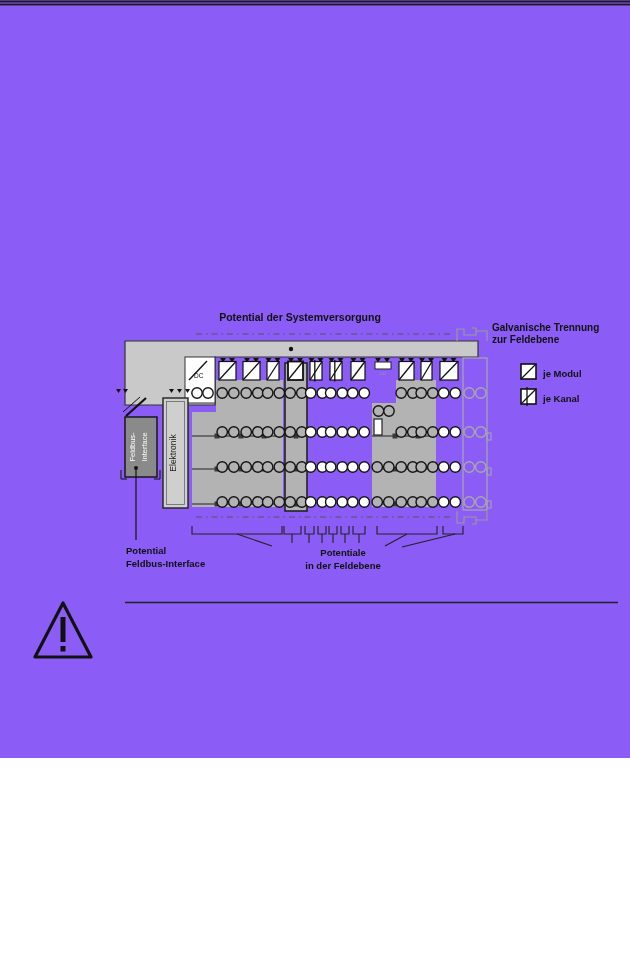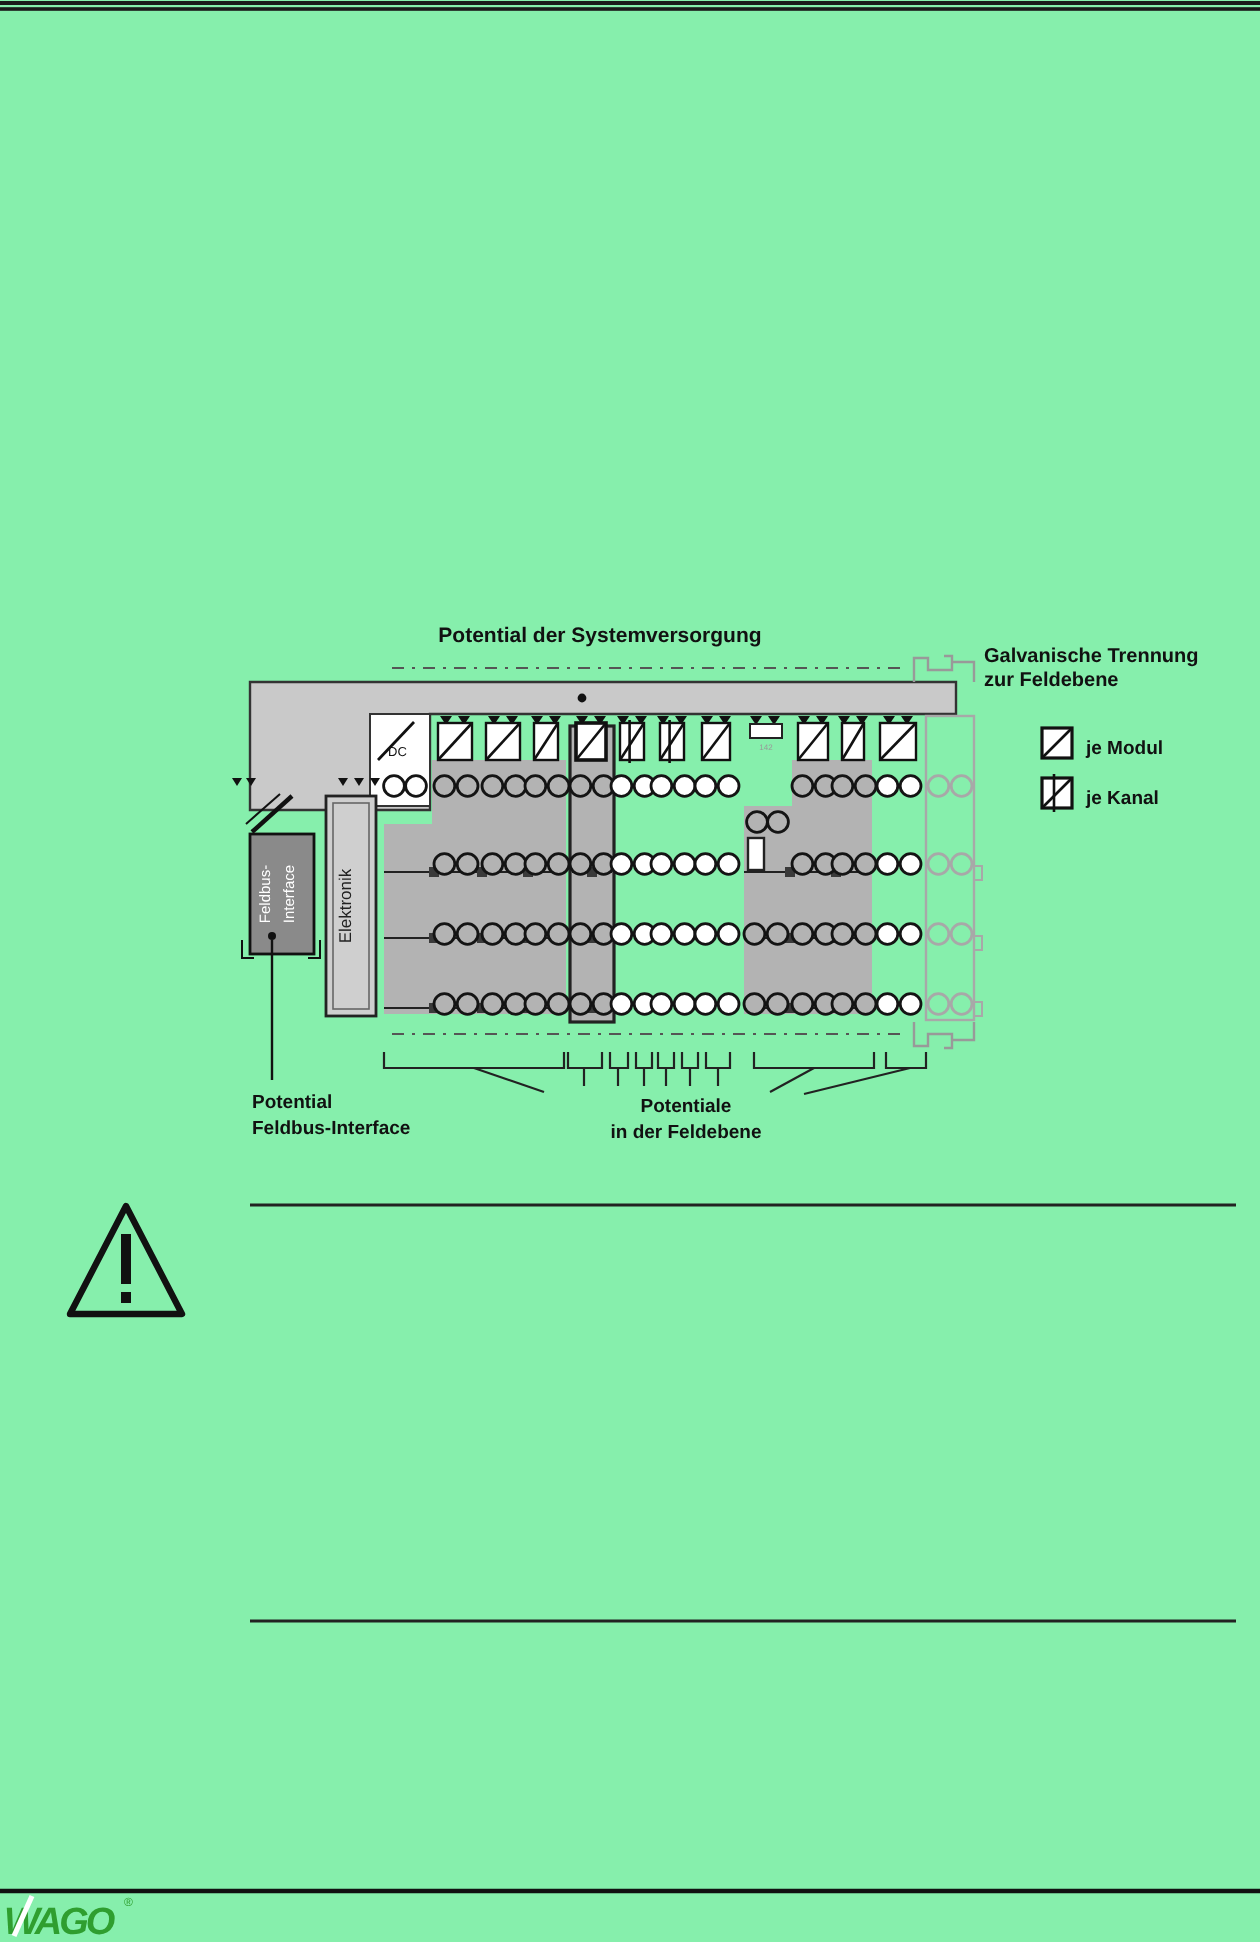--- a/index.html
+++ b/index.html
@@ -1,16 +1,16 @@
 <!DOCTYPE html>
 <html><head>
 <meta charset="utf-8">
 <style>
   html,body{margin:0;padding:0;background:#ffffff;}
-  #page{position:relative;width:630px;height:971px;background:#86efac;overflow:hidden;
+  #page{position:relative;width:630px;height:758px;background:#8b5cf6;overflow:hidden;
         font-family:"Liberation Sans",sans-serif;}
   svg{position:absolute;left:0;top:0;}
   svg text{font-family:"Liberation Sans","DejaVu Sans",sans-serif;}
   .lbl{font-weight:bold;fill:#111;}
 </style>
 </head>
 <body>
 
 <div id="page">
 <svg width="630" height="971" viewBox="0 0 630 971">

